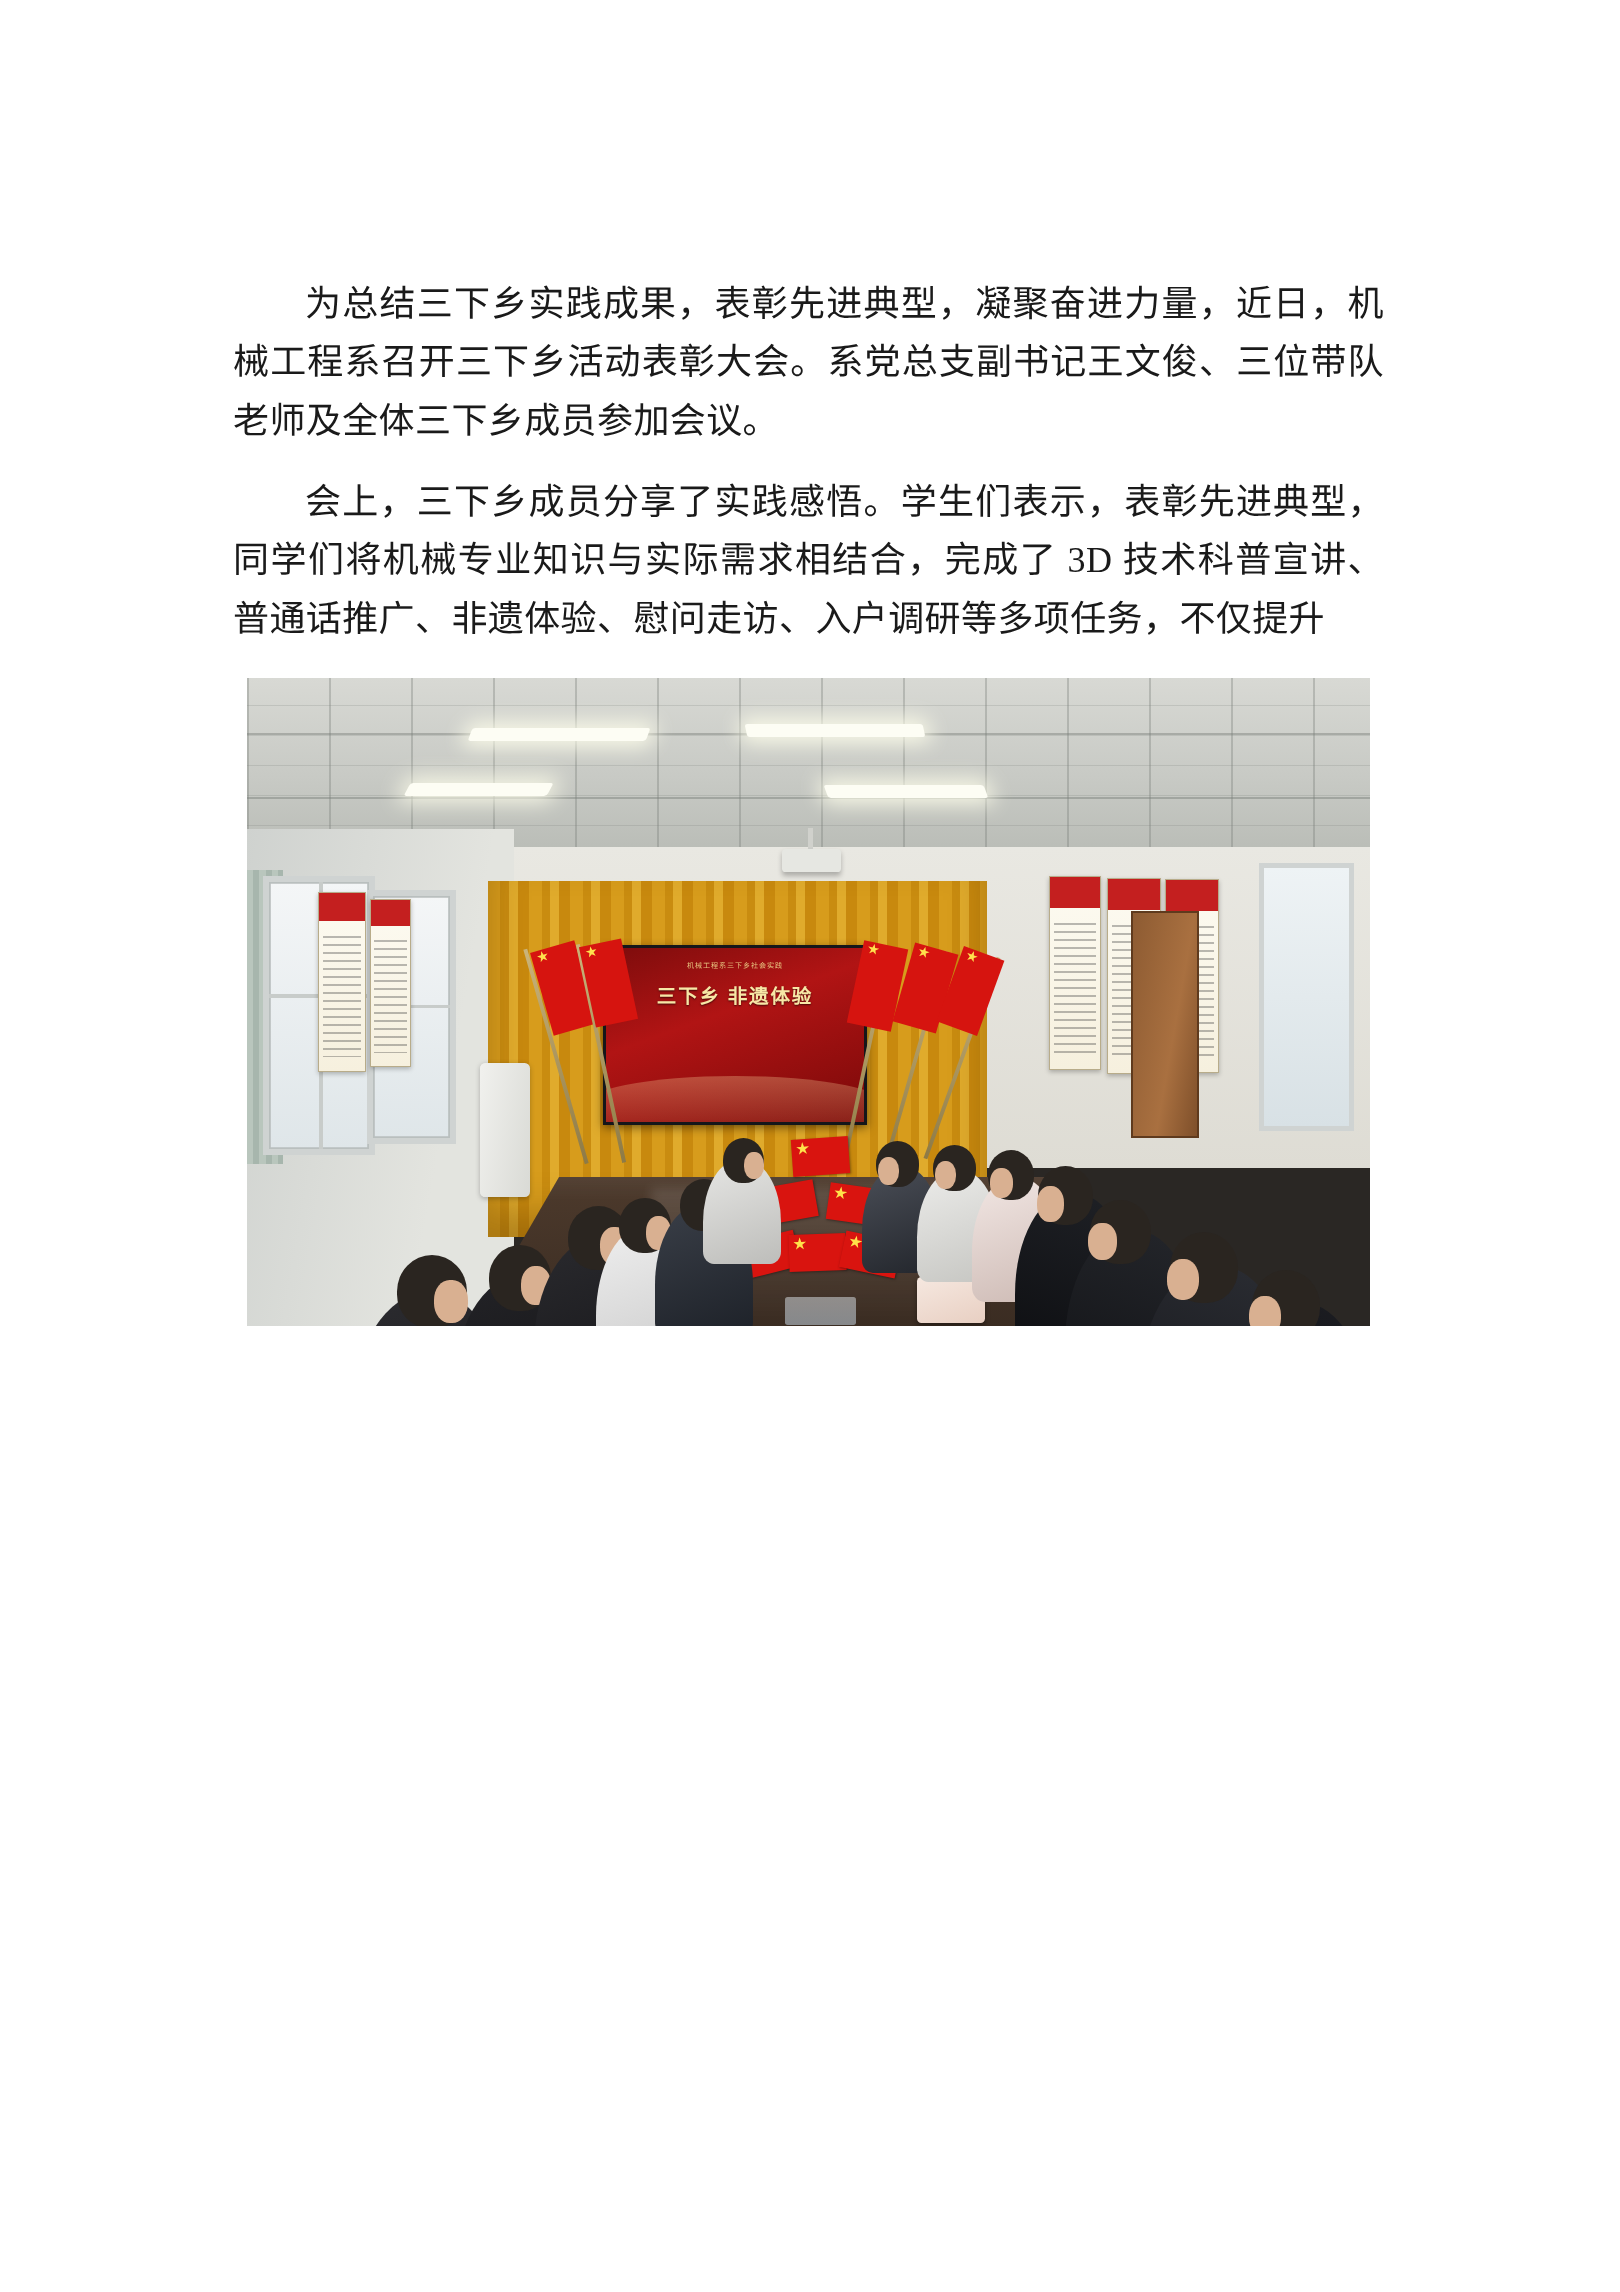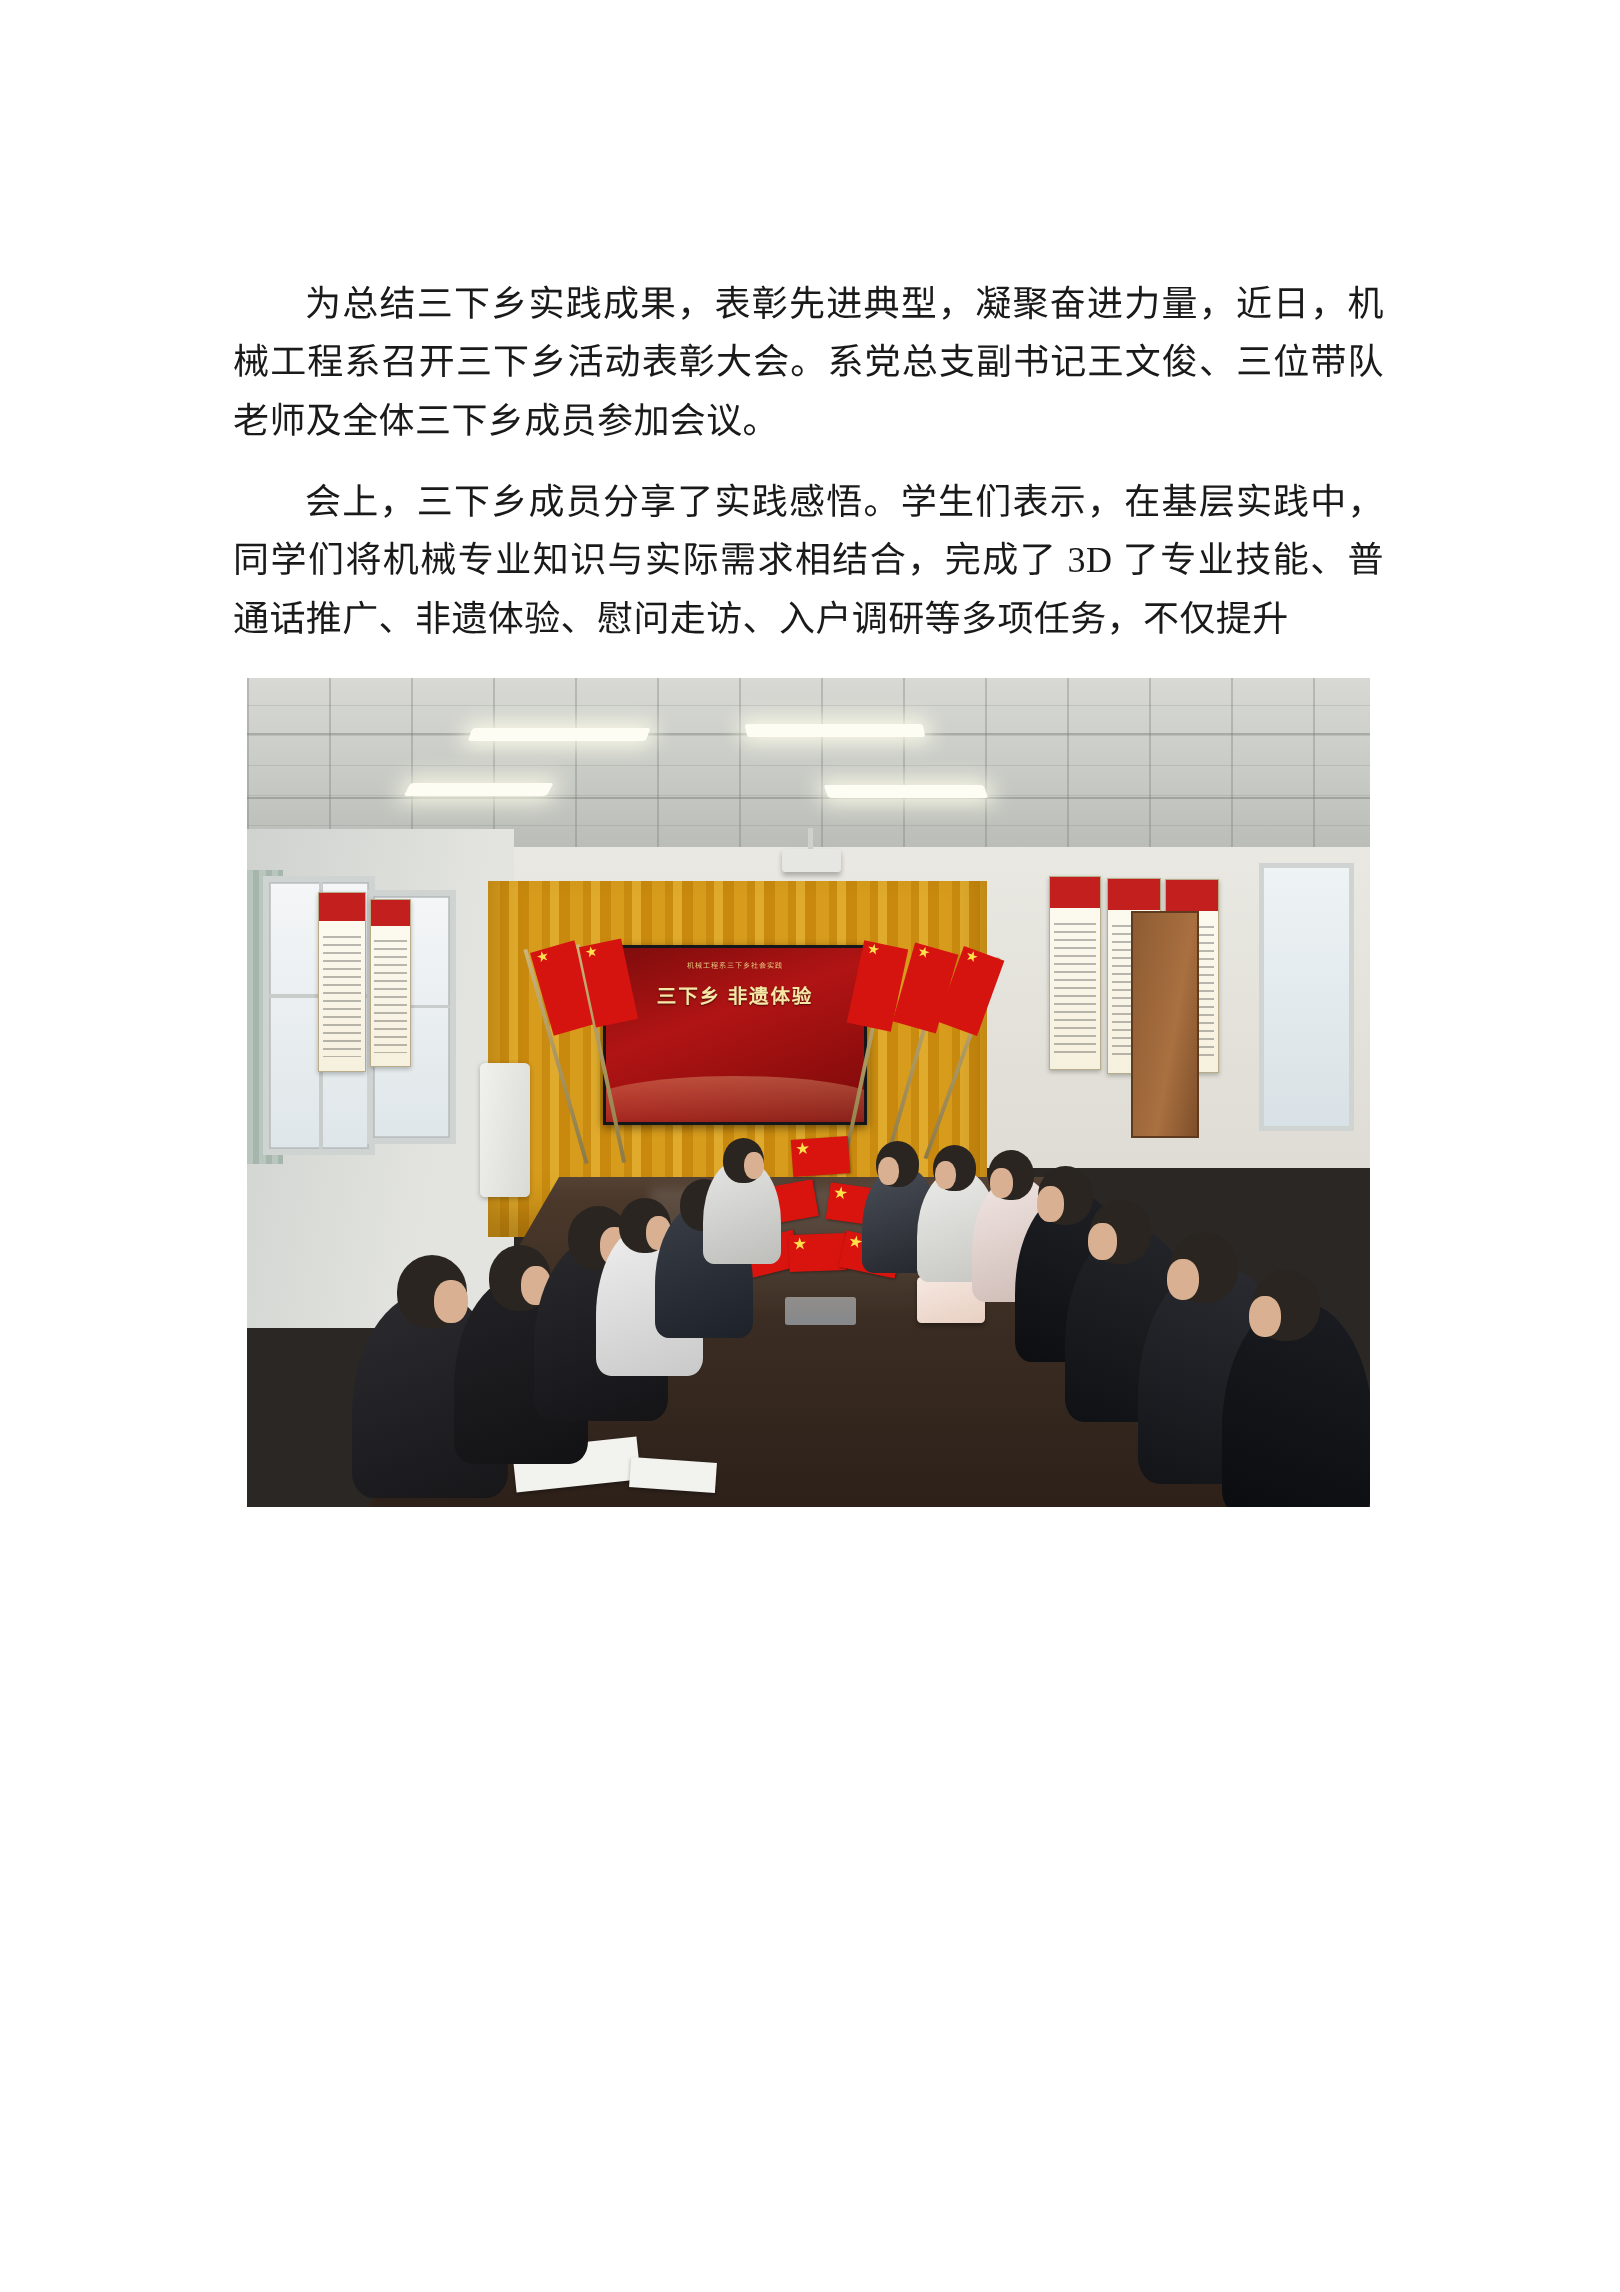--- a/index.html
+++ b/index.html
@@ -46,21 +46,21 @@
   .figure {
     margin: 30px 0 21.4px 0;
     width: 100%;
     display: flex;
     justify-content: center;
   }
   
   .photo {
     position: relative;
     width: 1123px;
-    height: 829px;
+    height: 648px;
     overflow: hidden;
     background: #2a2724;
   }
   .ph-ceiling {
     position: absolute;
     left: 0; top: 0; width: 100%; height: 178px;
     background: linear-gradient(180deg, #d8d9d4 0%, #c8cac5 55%, #b9bcb6 100%);
   }
   .ph-ceiling:before, .ph-ceiling:after {
     content: "";
@@ -271,21 +271,21 @@
   }
 </style>
 </head>
 <body>
 
 <div class="page">
   <div class="content">
 
     <p class="para">为总结三下乡实践成果，表彰先进典型，凝聚奋进力量，近日，机械工程系召开三下乡活动表彰大会。系党总支副书记王文俊、三位带队老师及全体三下乡成员参加会议。</p>
 
-    <p class="para">会上，三下乡成员分享了实践感悟。学生们表示，在基层实践中，同学们将机械专业知识与实际需求相结合，完成了 3D 了专业技能、普通话推广、非遗体验、慰问走访、入户调研等多项任务，不仅提升</p>
+    <p class="para">会上，三下乡成员分享了实践感悟。学生们表示，表彰先进典型，同学们将机械专业知识与实际需求相结合，完成了 3D 技术科普宣讲、普通话推广、非遗体验、慰问走访、入户调研等多项任务，不仅提升</p>
 
     <div class="figure">
       <div class="photo">
 
         <div class="ph-ceiling"></div>
         <div class="ceil-grid"></div>
         <div class="ceil-light cl1"></div>
         <div class="ceil-light cl2"></div>
         <div class="ceil-light cl3"></div>
         <div class="ceil-light cl4"></div>

